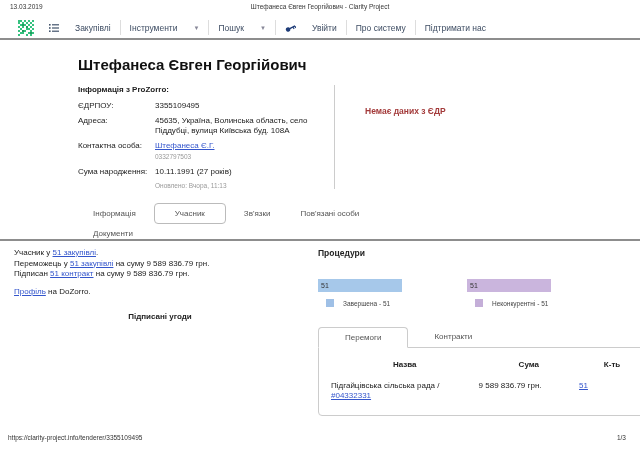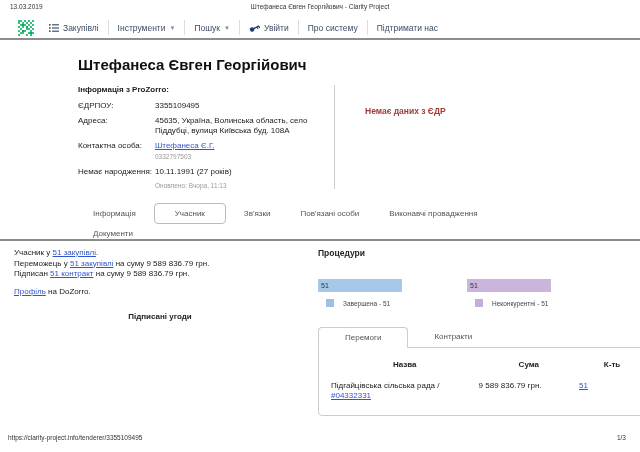--- a/index.html
+++ b/index.html
@@ -11,21 +11,21 @@
   .print-header{position:absolute;top:3px;left:0;right:0;font-size:6.5px;color:#333;}
   .ph-date{position:absolute;left:10px;top:0;}
   .ph-title{display:block;text-align:center;}
   .print-footer{position:absolute;bottom:11px;left:8px;right:14px;font-size:6.5px;color:#333;
                 display:flex;justify-content:space-between;}
 
   
   .navbar{position:absolute;top:17px;left:0;right:0;height:23px;display:flex;align-items:center;
           padding-left:18px;border-bottom:2px solid #8d8d8d;box-sizing:border-box;}
   .logo{width:16px;height:16px;margin-right:6px;flex:none;}
-  .nav-item{display:flex;align-items:center;gap:4px;padding:0 9px;font-size:8.5px;color:#3e4d63;
+  .nav-item{display:flex;align-items:center;gap:16px;padding:0 9px;font-size:8.5px;color:#3e4d63;
             height:15px;white-space:nowrap;cursor:pointer;}
   .nav-item + .nav-item{border-left:1px solid #ddd;}
   .caret{font-size:6px;color:#889;line-height:1;}
 
   
   .main{position:absolute;left:78px;top:48px;width:544px;}
   .page-title{font-size:15px;font-weight:bold;margin:8px 0 12px;color:#111;}
   .info-section{display:flex;}
   .info-left{width:257px;border-right:1px solid #ccc;box-sizing:border-box;padding-right:12px;}
   .info-heading{font-size:8px;font-weight:bold;margin-bottom:7px;}
@@ -194,39 +194,38 @@
 
         <div class="info-row">
           <span class="info-label">Контактна особа:</span>
           <span class="info-value">
             <a>Штефанеса Є.Г.</a>
             <div class="sub-phone">0332797503</div>
           </span>
         </div>
 
         <div class="info-row">
-          <span class="info-label">Немає народження:</span>
+          <span class="info-label">Сума народження:</span>
           <span class="info-value">10.11.1991 (27 років)</span>
         </div>
 
         <div class="updated">Оновлено: Вчора, 11:13</div>
       </div>
 
       <div class="info-right">
         <div class="edr-status">Немає даних з ЄДР</div>
       </div>
     </div>
 
     <div class="tabs">
       <div class="tabs-row">
         <div class="tab">Інформація</div>
         <div class="tab active">Учасник</div>
         <div class="tab">Зв'язки</div>
         <div class="tab">Пов'язані особи</div>
-        <div class="tab">Виконавчі провадження</div>
       </div>
       <div class="tabs-row">
         <div class="tab">Документи</div>
       </div>
     </div>
   </div>
 
   <div class="page-divider"></div>
 
   <div class="content">

